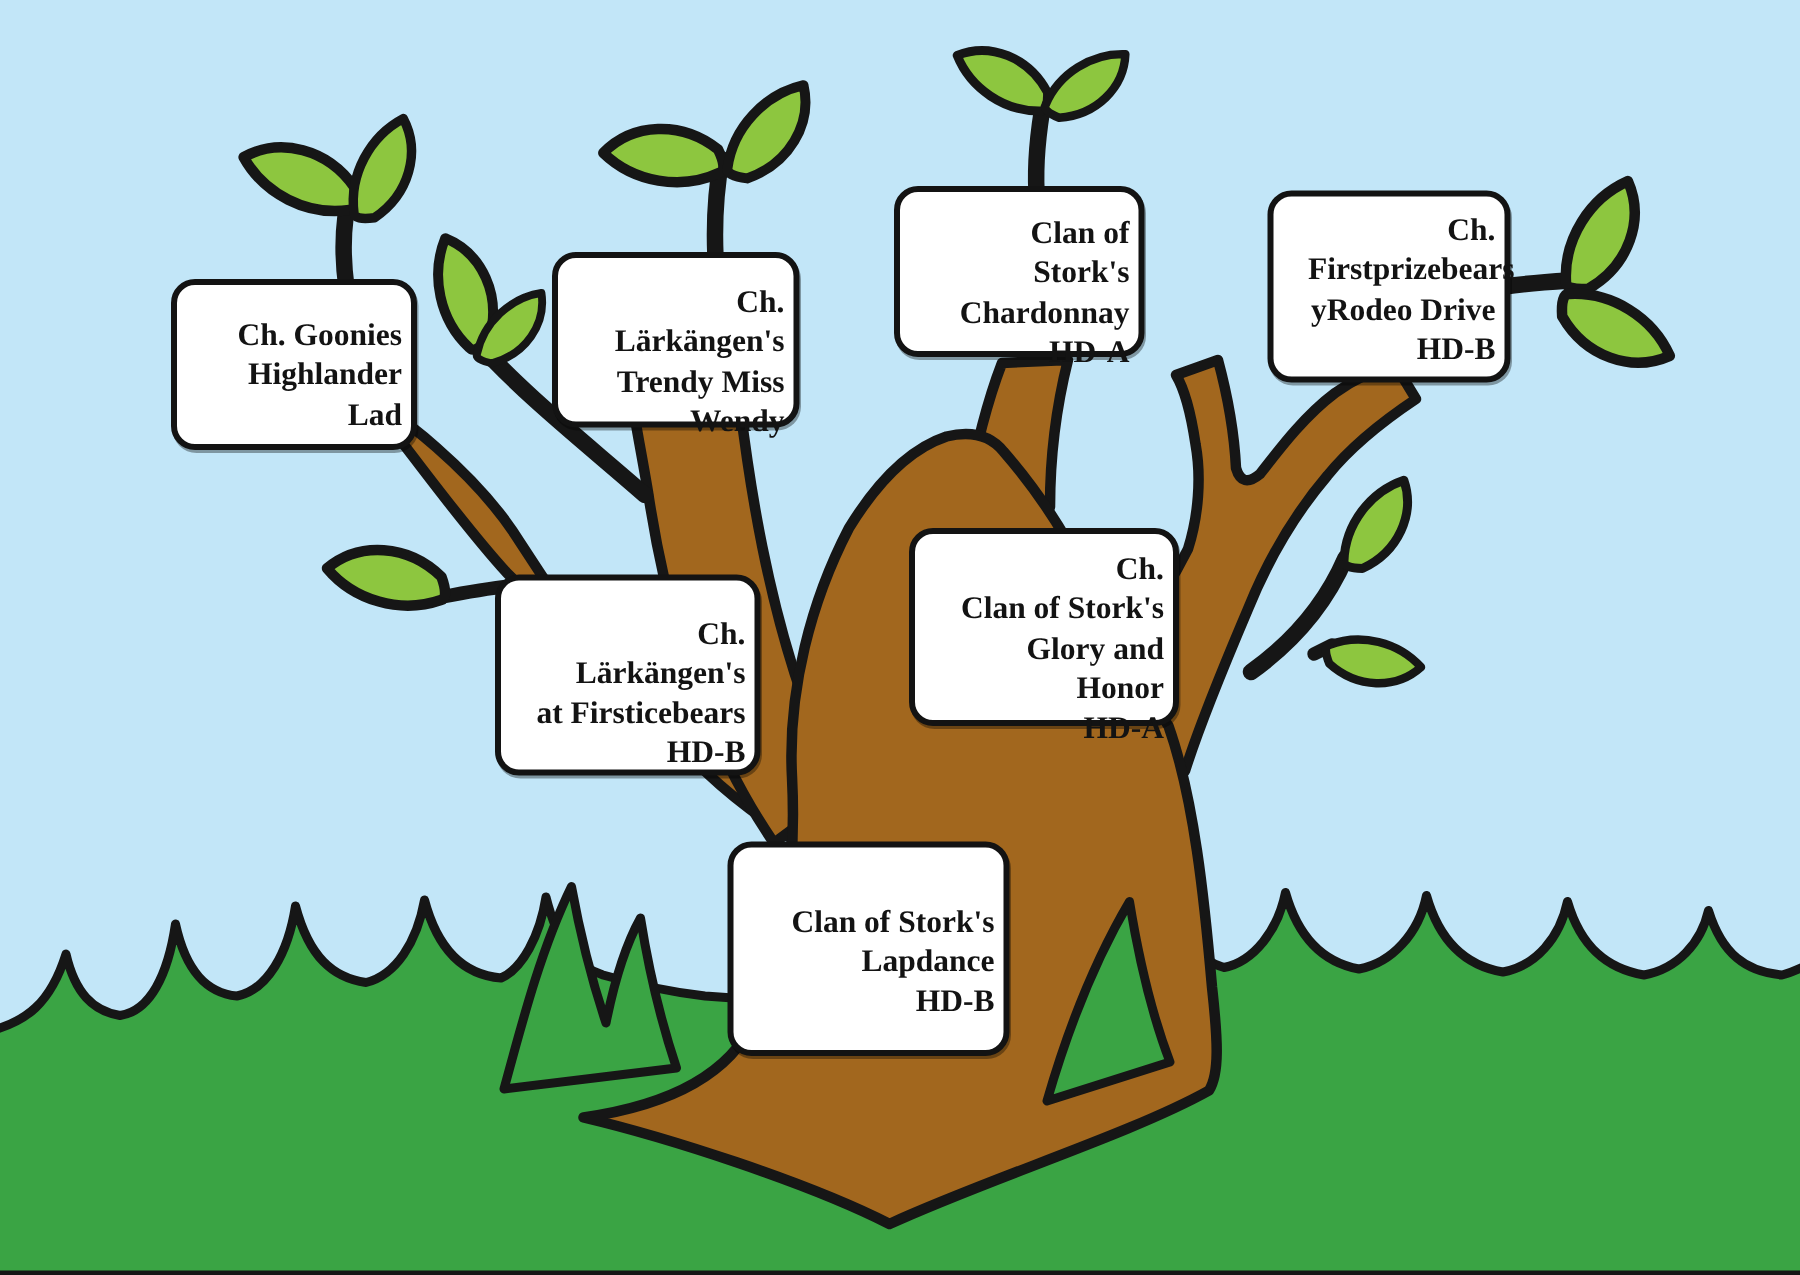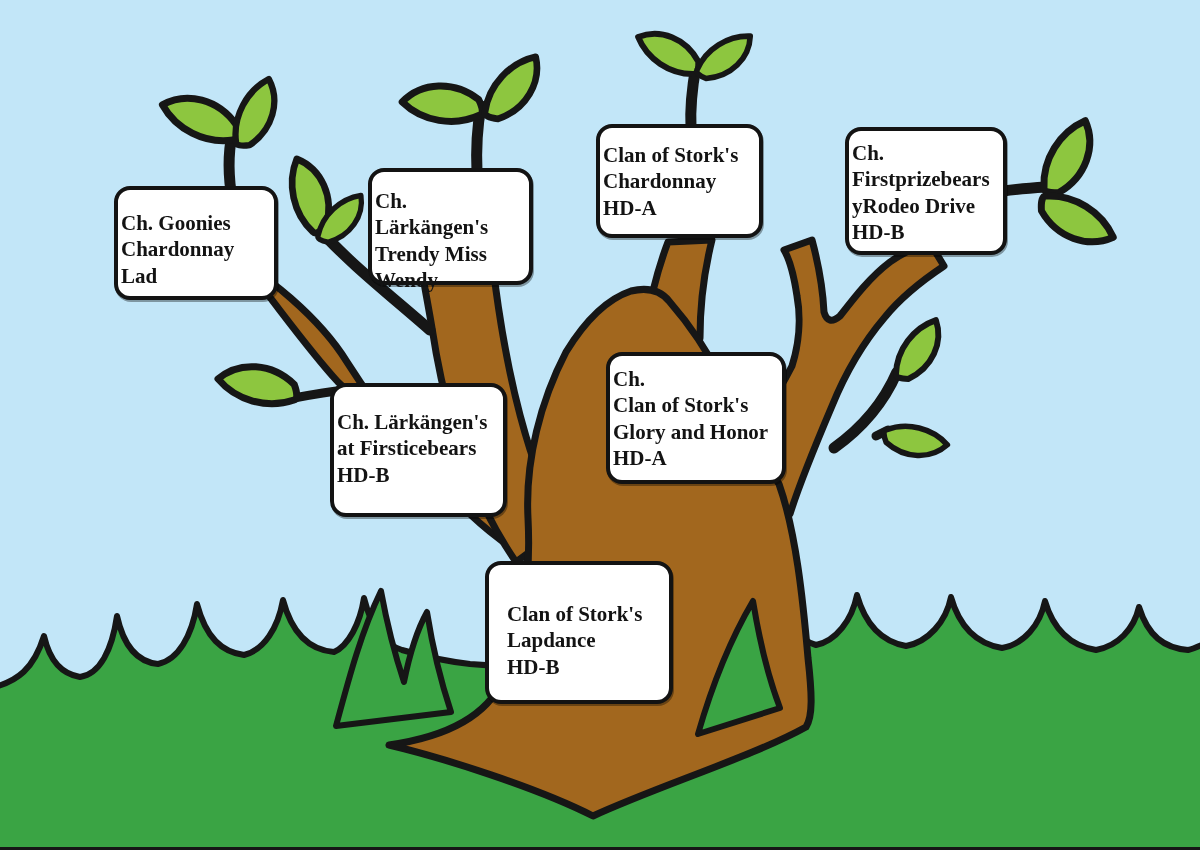--- a/index.html
+++ b/index.html
@@ -20,22 +20,23 @@
 
   .node{
     position:absolute;box-sizing:border-box;
     background:var(--box-bg);
     border:4px solid var(--box-border);
     border-radius:16px;
     color:var(--text);
     font-family:"Liberation Serif","DejaVu Serif",serif;
     font-weight:700;font-size:21px;line-height:1.26;
     white-space:pre-line;
-    padding:12px 6px 4px 3px;
+    padding:12px 6px 4px 23px;
     box-shadow:1px 2px 0 rgba(0,0,0,0.35);
+    text-align:right;
   }
   .n1{left:114px;top:186px;width:164px;height:114px;padding-top:20px;}
   .n2{left:368px;top:168px;width:165px;height:117px;padding-top:16px;}
   .n3{left:596px;top:124px;width:167px;height:114px;padding-top:14px;}
   .n4{left:845px;top:127px;width:162px;height:128px;padding-top:9px;}
   .n5{left:330px;top:383px;width:177px;height:134px;padding-top:22px;}
   .n6{left:606px;top:352px;width:180px;height:132px;padding-top:10px;}
   .n7{left:485px;top:561px;width:188px;height:143px;padding-top:36px;padding-left:18px;}
 </style>
 </head>
@@ -159,21 +160,21 @@
       M 336 726 C 350 674, 362 630, 381 591
       C 387 624, 394 652, 404 682
       C 410 652, 417 630, 427 612
       C 433 650, 441 682, 451 712 Z"></path>
     <path class="grass" d="
       M 698 734 C 713 682, 730 640, 753 601
       C 759 638, 767 674, 780 708 Z"></path>
   </svg>
 
   <div class="node n1">Ch. Goonies
-Chardonnay
+Highlander
 Lad</div>
   <div class="node n2">Ch. Lärkängen's
 Trendy Miss
 Wendy</div>
   <div class="node n3">Clan of Stork's
 Chardonnay
 HD-A</div>
   <div class="node n4">Ch.
 Firstprizebears
 yRodeo Drive

